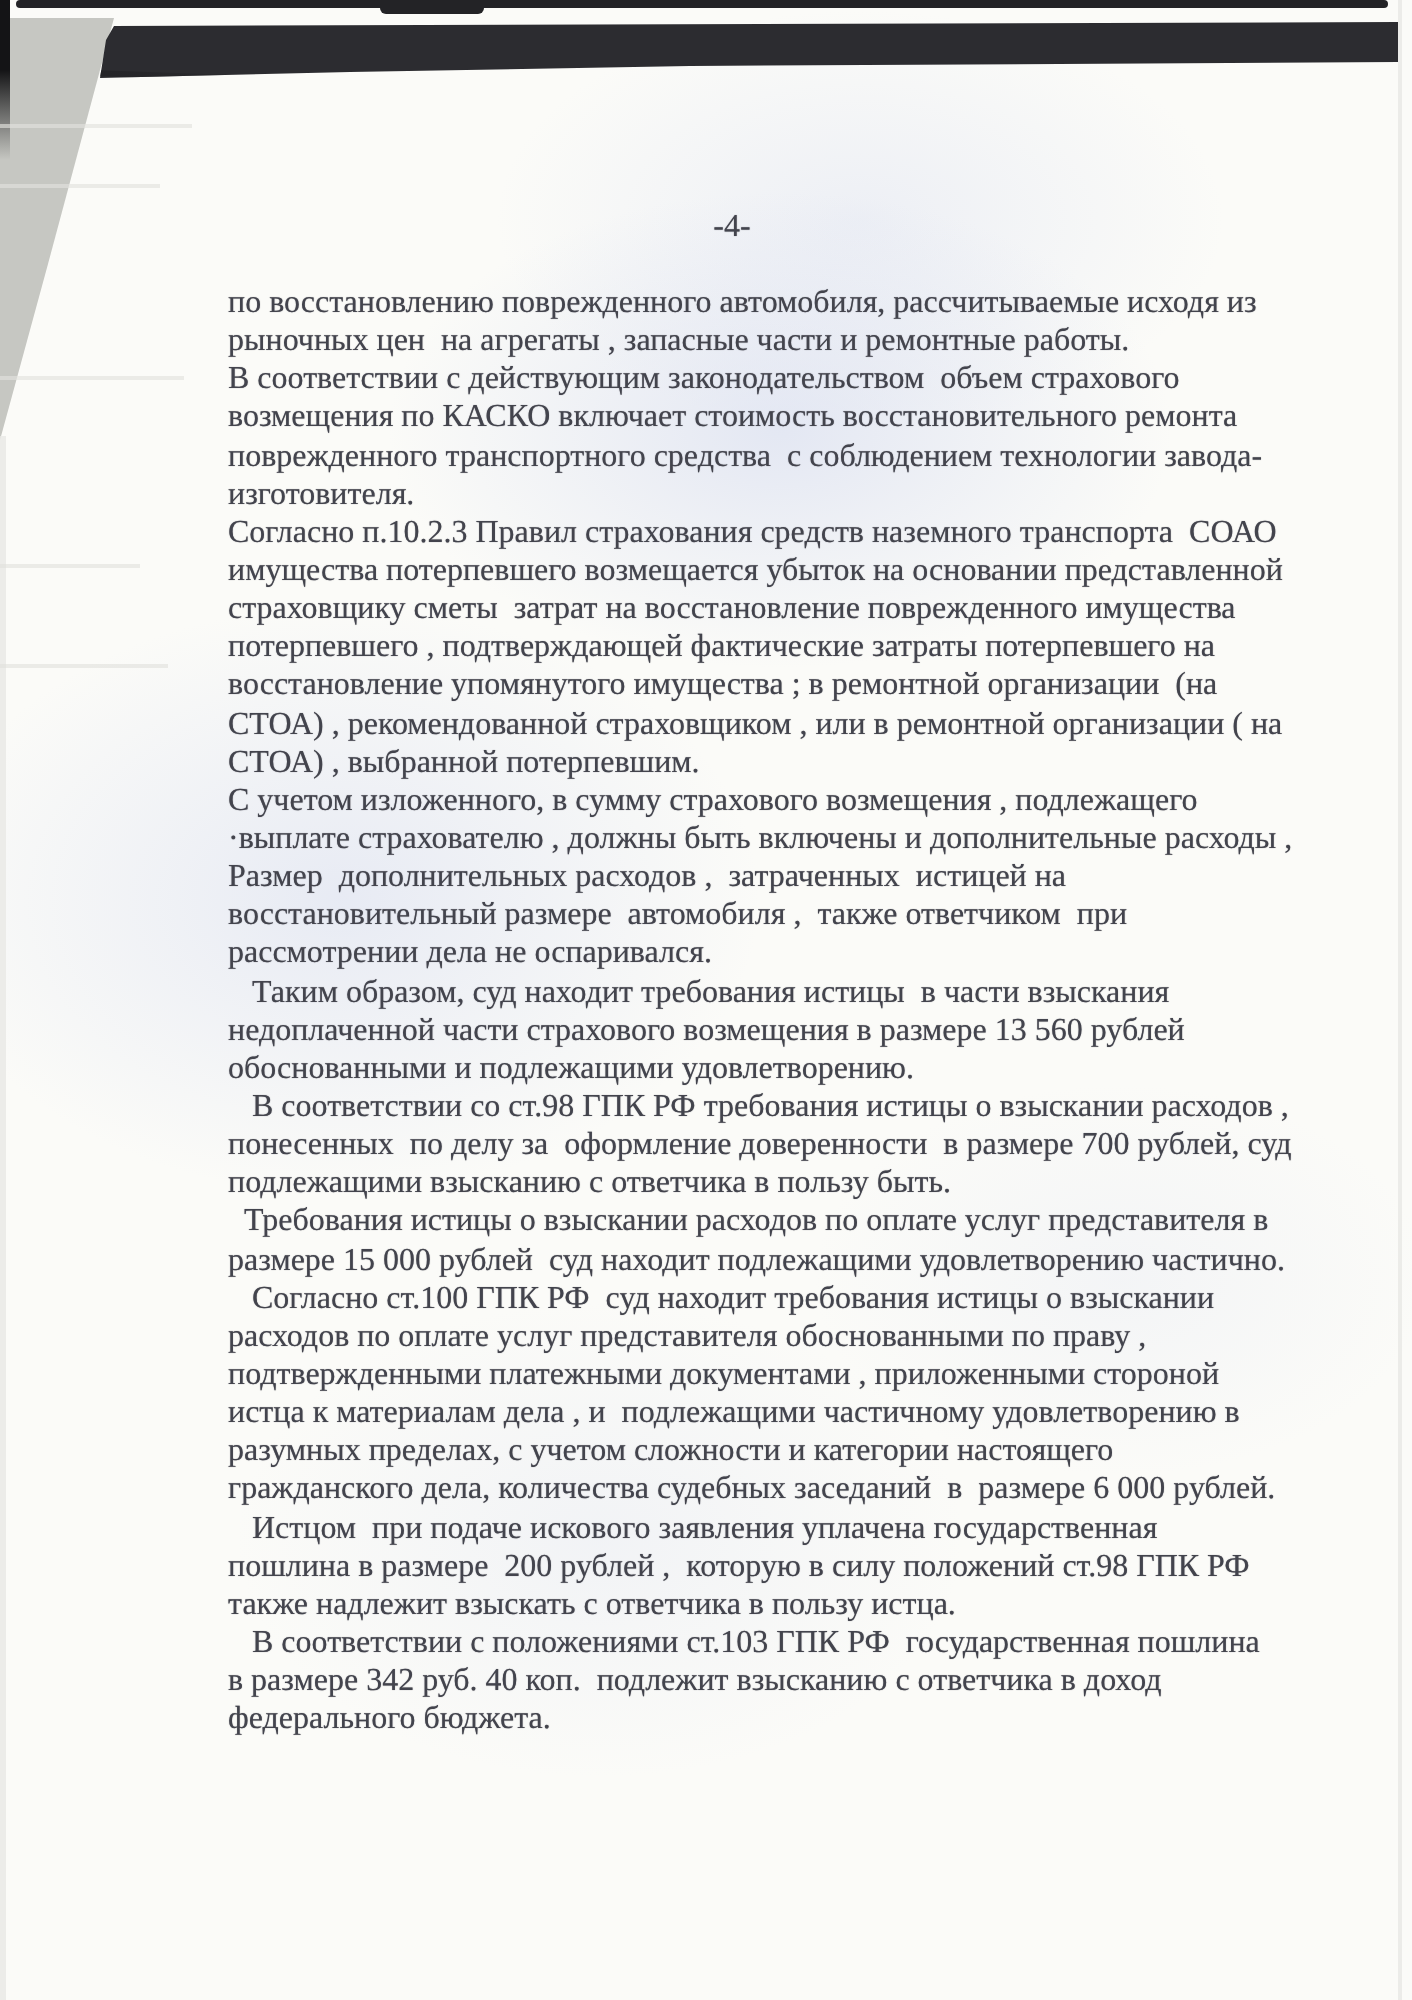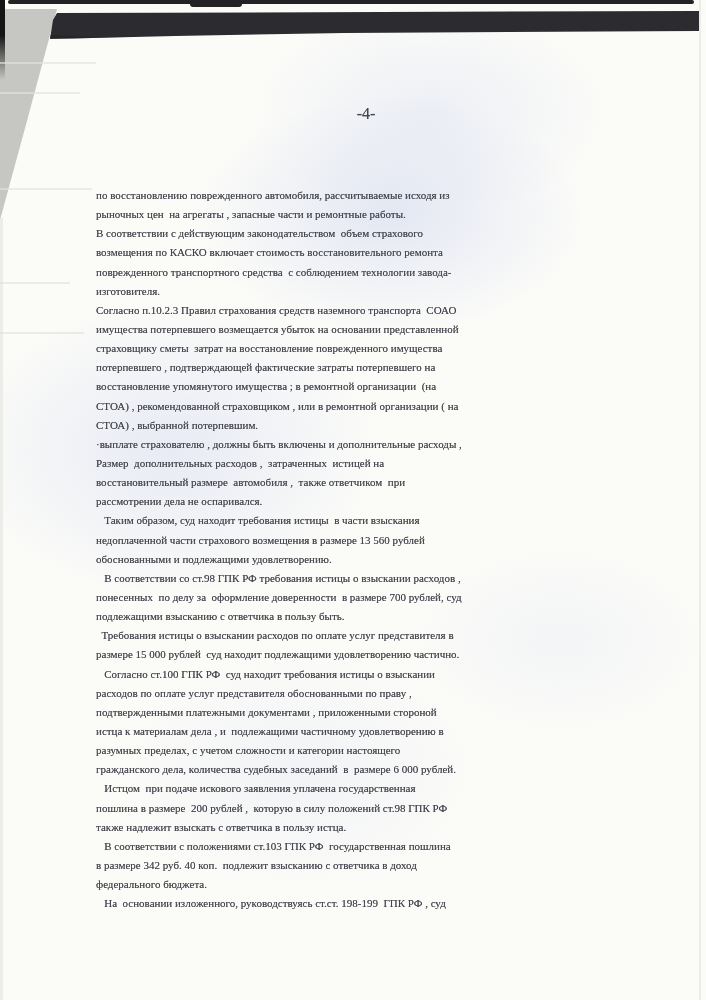--- a/index.html
+++ b/index.html
@@ -77,24 +77,23 @@
     position:absolute;left:699px;top:0;width:2px;height:1000px;
     background:#d6d6d2;opacity:.4;
   }
   .page-number{
     position:absolute;left:26px;top:105px;width:680px;
     text-align:center;
     font-size:16px;color:var(--ink);
     text-shadow:0 0 .5px rgba(67,68,77,.7);
   }
   .text-block{
-    position:absolute;left:96px;top:142px;width:570px;
+    position:absolute;left:114px;top:142px;width:570px;
     color:var(--ink);
-    font-size:11px;
-    margin-top:44px;
+    font-size:16px;
   }
   .text-block .line{
     height:19.15px;line-height:19.15px;
     white-space:pre;
     text-shadow:0 0 .5px rgba(67,68,77,.65);
   }
 </style>
 </head>
 <body>
 
@@ -128,20 +127,21 @@
       <div class="line">возмещения по КАСКО включает стоимость восстановительного ремонта</div>
       <div class="line">поврежденного транспортного средства  с соблюдением технологии завода-</div>
       <div class="line">изготовителя.</div>
       <div class="line">Согласно п.10.2.3 Правил страхования средств наземного транспорта  СОАО</div>
       <div class="line">имущества потерпевшего возмещается убыток на основании представленной</div>
       <div class="line">страховщику сметы  затрат на восстановление поврежденного имущества</div>
       <div class="line">потерпевшего , подтверждающей фактические затраты потерпевшего на</div>
       <div class="line">восстановление упомянутого имущества ; в ремонтной организации  (на</div>
       <div class="line">СТОА) , рекомендованной страховщиком , или в ремонтной организации ( на</div>
       <div class="line">СТОА) , выбранной потерпевшим.</div>
+      <div class="line">С учетом изложенного, в сумму страхового возмещения , подлежащего</div>
       <div class="line">·выплате страхователю , должны быть включены и дополнительные расходы ,</div>
       <div class="line">Размер  дополнительных расходов ,  затраченных  истицей на</div>
       <div class="line">восстановительный размере  автомобиля ,  также ответчиком  при</div>
       <div class="line">рассмотрении дела не оспаривался.</div>
       <div class="line">   Таким образом, суд находит требования истицы  в части взыскания</div>
       <div class="line">недоплаченной части страхового возмещения в размере 13 560 рублей</div>
       <div class="line">обоснованными и подлежащими удовлетворению.</div>
       <div class="line">   В соответствии со ст.98 ГПК РФ требования истицы о взыскании расходов ,</div>
       <div class="line">понесенных  по делу за  оформление доверенности  в размере 700 рублей, суд</div>
       <div class="line">подлежащими взысканию с ответчика в пользу быть.</div>
@@ -152,15 +152,14 @@
       <div class="line">подтвержденными платежными документами , приложенными стороной</div>
       <div class="line">истца к материалам дела , и  подлежащими частичному удовлетворению в</div>
       <div class="line">разумных пределах, с учетом сложности и категории настоящего</div>
       <div class="line">гражданского дела, количества судебных заседаний  в  размере 6 000 рублей.</div>
       <div class="line">   Истцом  при подаче искового заявления уплачена государственная</div>
       <div class="line">пошлина в размере  200 рублей ,  которую в силу положений ст.98 ГПК РФ</div>
       <div class="line">также надлежит взыскать с ответчика в пользу истца.</div>
       <div class="line">   В соответствии с положениями ст.103 ГПК РФ  государственная пошлина</div>
       <div class="line">в размере 342 руб. 40 коп.  подлежит взысканию с ответчика в доход</div>
       <div class="line">федерального бюджета.</div>
-      <div class="line">   На  основании изложенного, руководствуясь ст.ст. 198-199  ГПК РФ , суд</div>
     </div>
 </div>
 
 </body></html>

